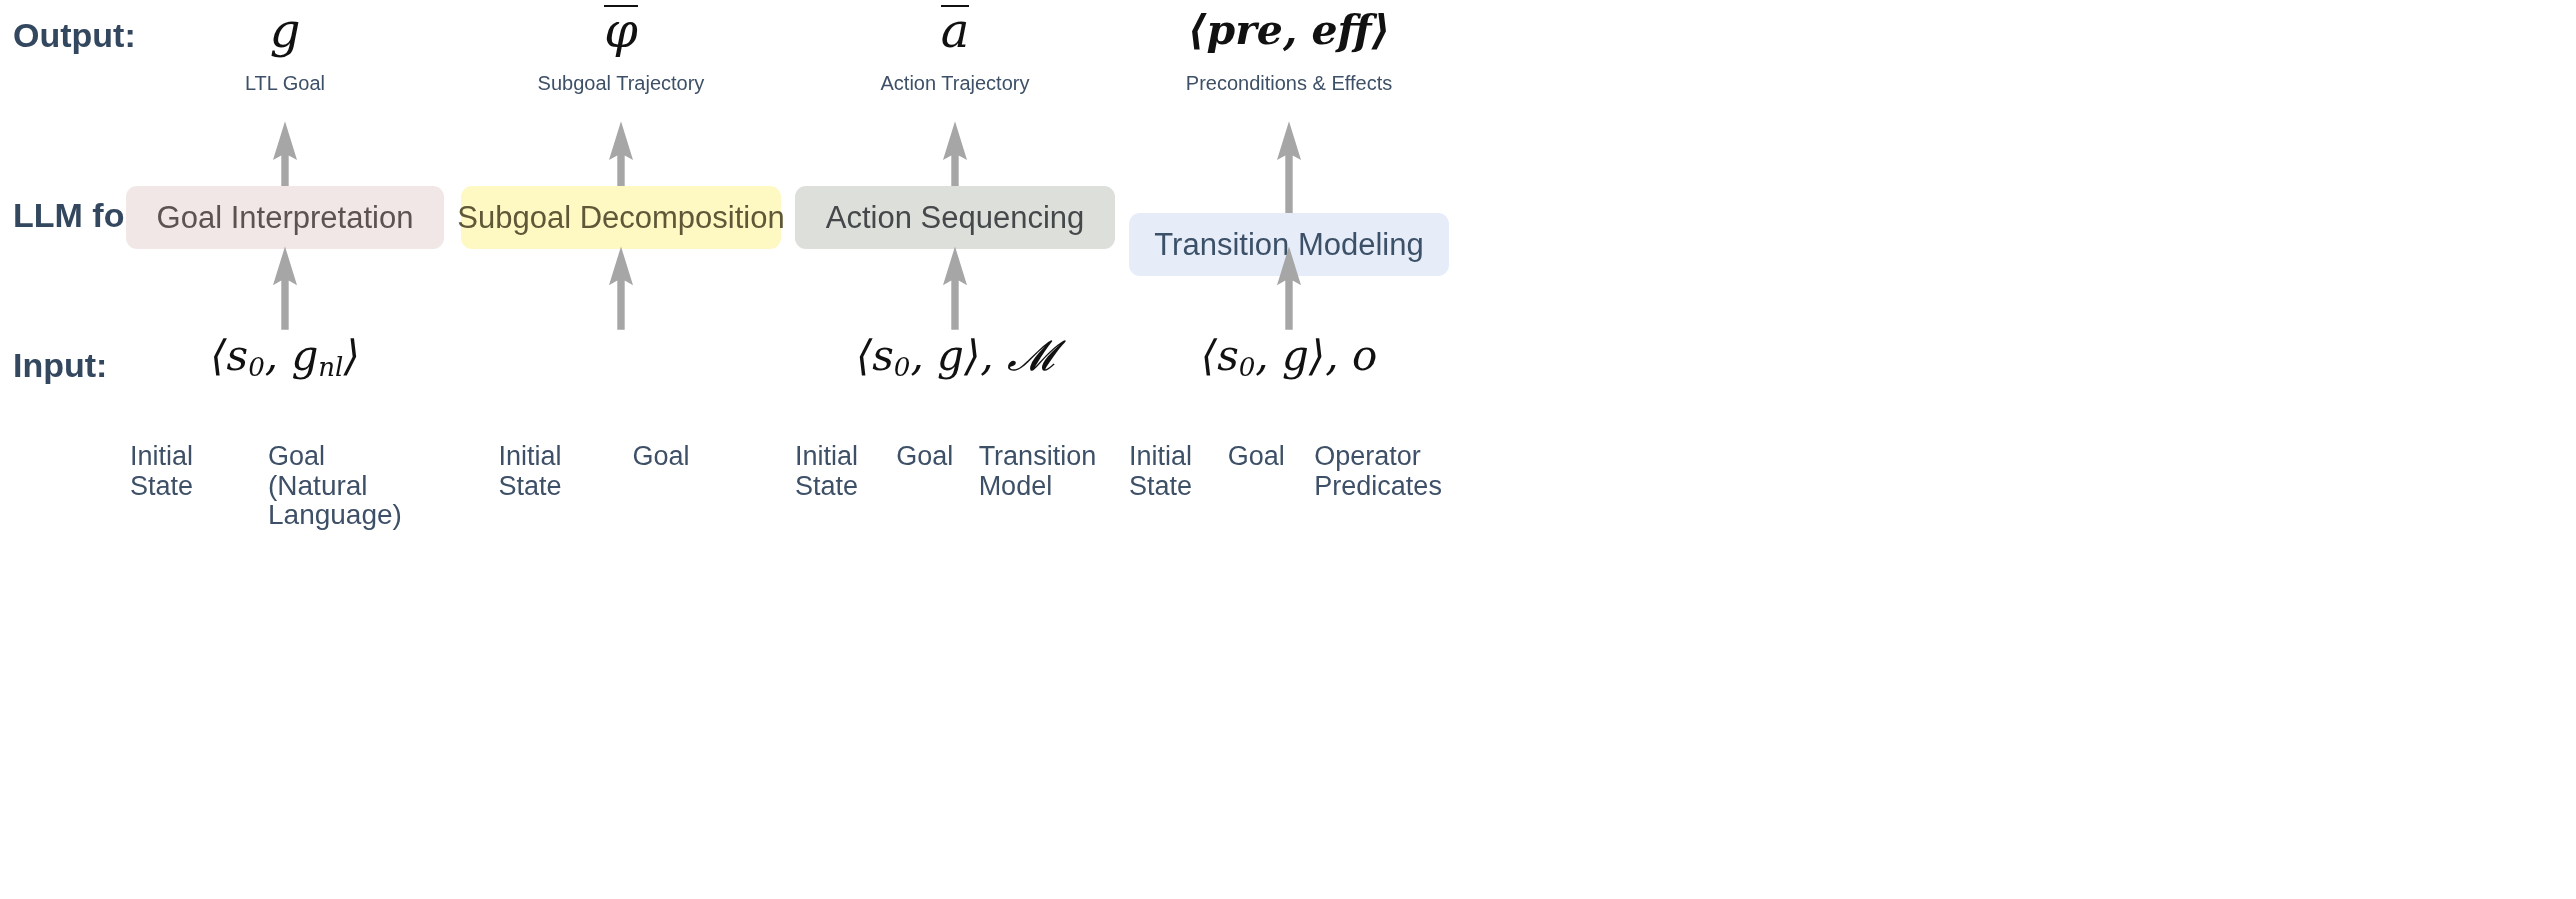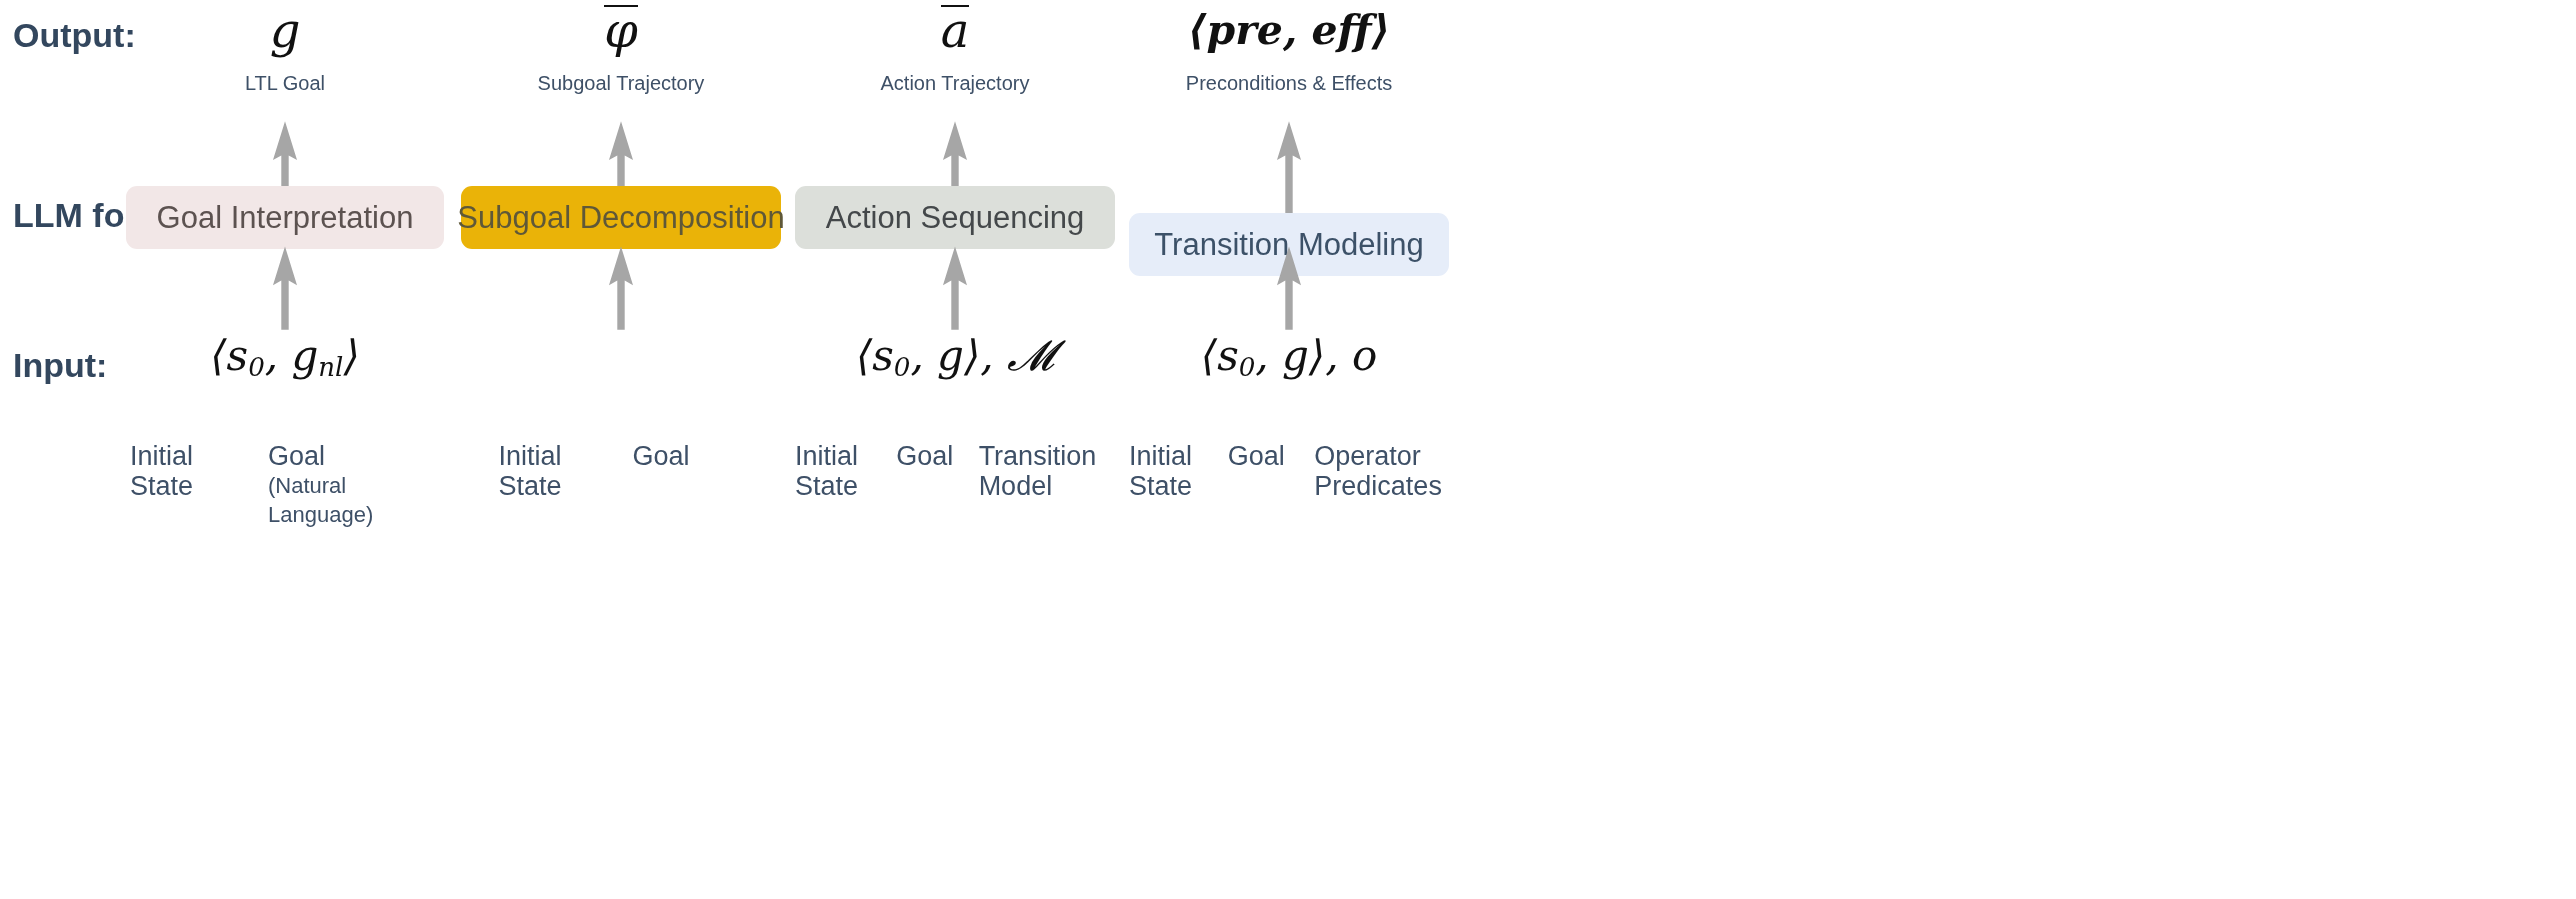--- a/index.html
+++ b/index.html
@@ -148,21 +148,21 @@
   }
   .desc-cell {
     font-family: "Liberation Sans", sans-serif;
     font-size: 27px;
     line-height: 30px;
     color: #3e5067;
     text-align: left;
     white-space: pre-line;
   }
   .desc-cell .small {
-    font-size: 22px;
+    font-size: 28px;
     line-height: 29px;
     display: block;
   }
 </style>
 </head>
 <body>
 
 <div class="canvas">
 
   <div class="row-label" id="row-label-output">Output:</div>
@@ -219,21 +219,21 @@
     </div>
 
     <div class="out-caption">Subgoal Trajectory</div>
 
     <div class="arrow arrow-top">
       <svg width="37" height="116" viewBox="0 0 40 125">
         <polygon points="20,0 33,42 24,37 24,125 16,125 16,37 7,42" fill="#a6a6a6"></polygon>
       </svg>
     </div>
 
-    <div class="llm-box" style="background: #eab308; color: rgb(95, 88, 56);">
+    <div class="llm-box" style="background: #fef9c3; color: rgb(95, 88, 56);">
       <span>Subgoal Decomposition</span>
     </div>
 
     <div class="arrow arrow-bottom">
       <svg width="37" height="84" viewBox="0 0 40 90">
         <polygon points="20,0 33,42 24,37 24,90 16,90 16,37 7,42" fill="#a6a6a6"></polygon>
       </svg>
     </div>
 
 

